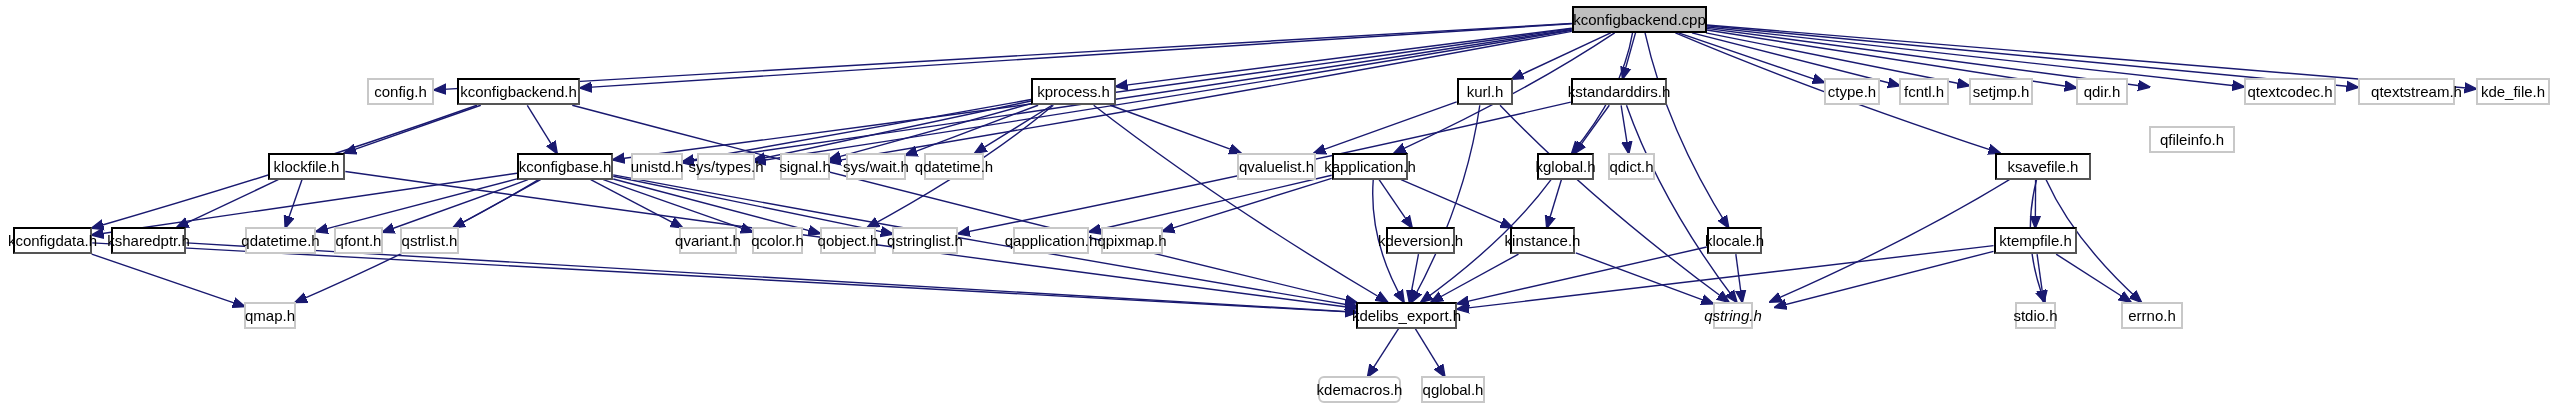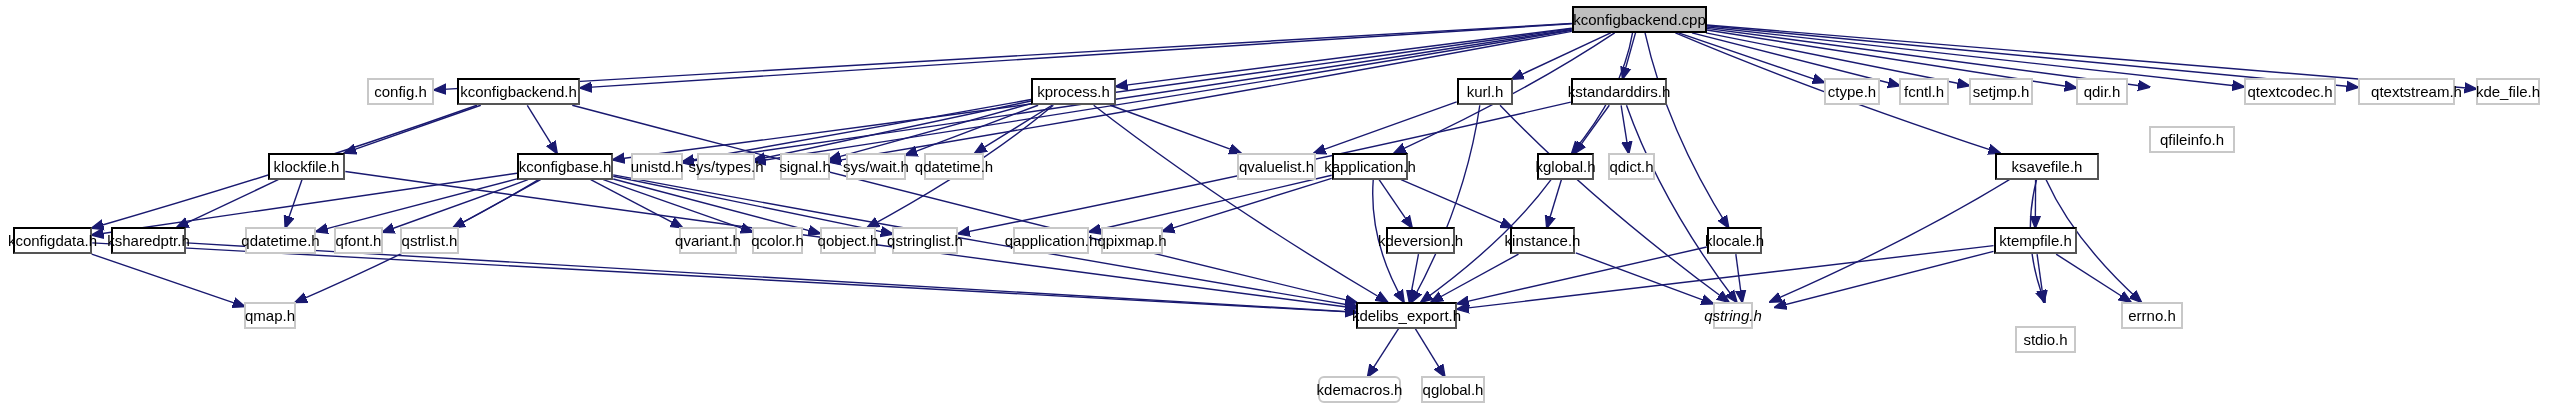--- a/index.html
+++ b/index.html
@@ -134,21 +134,21 @@
       </div>
       <div class="node system" style="left: 2149px; top: 78px; width: 86px; margin-top: 48px;">
         <span>qfileinfo.h</span>
       </div>
       <div class="node system" style="left: 2244px; top: 78px; width: 92px;">
         <span>qtextcodec.h</span>
       </div>
       <div class="node system" style="left: 2358px; top: 78px; width: 97px; padding-left: 20px;">
         <span>qtextstream.h</span>
       </div>
-      <div class="node system" style="left: 2476px; top: 78px; width: 64px;">
+      <div class="node system" style="left: 2476px; top: 78px; width: 74px;">
         <span>kde_file.h</span>
       </div>
       <div class="node local" style="left: 268px; top: 153px; width: 77px;">
         <span>klockfile.h</span>
       </div>
       <div class="node local" style="left: 517px; top: 153px; width: 96px;">
         <span>kconfigbase.h</span>
       </div>
       <div class="node system" style="left: 631px; top: 153px; width: 52px;">
         <span>unistd.h</span>
@@ -170,21 +170,21 @@
       </div>
       <div class="node local" style="left: 1332px; top: 153px; width: 76px;">
         <span>kapplication.h</span>
       </div>
       <div class="node local" style="left: 1537px; top: 153px; width: 57px;">
         <span>kglobal.h</span>
       </div>
       <div class="node system" style="left: 1608px; top: 153px; width: 47px;">
         <span>qdict.h</span>
       </div>
-      <div class="node local" style="left: 1995px; top: 153px; width: 104px;">
+      <div class="node local" style="left: 1995px; top: 153px; width: 96px;">
         <span>ksavefile.h</span>
       </div>
       <div class="node local" style="left: 13px; top: 227px; width: 79px;">
         <span>kconfigdata.h</span>
       </div>
       <div class="node local" style="left: 111px; top: 227px; width: 75px;">
         <span>ksharedptr.h</span>
       </div>
       <div class="node system" style="left: 245px; top: 227px; width: 71px;">
         <span>qdatetime.h</span>
@@ -227,21 +227,21 @@
       </div>
       <div class="node system" style="left: 244px; top: 302px; width: 52px;">
         <span>qmap.h</span>
       </div>
       <div class="node local" style="left: 1356px; top: 302px; width: 101px;">
         <span>kdelibs_export.h</span>
       </div>
       <div class="node system" style="left: 1713px; top: 302px; width: 40px; font-style: italic;">
         <span>qstring.h</span>
       </div>
-      <div class="node system" style="left: 2015px; top: 302px; width: 61px; margin-top: 24px;">
+      <div class="node system" style="left: 2015px; top: 302px; width: 41px;">
         <span>stdio.h</span>
       </div>
       <div class="node system" style="left: 2121px; top: 302px; width: 62px;">
         <span>errno.h</span>
       </div>
       <div class="node system" style="left: 1318px; top: 376px; width: 83px; border-radius: 6px;">
         <span>kdemacros.h</span>
       </div>
       <div class="node system" style="left: 1421px; top: 376px; width: 64px;">
         <span>qglobal.h</span>

